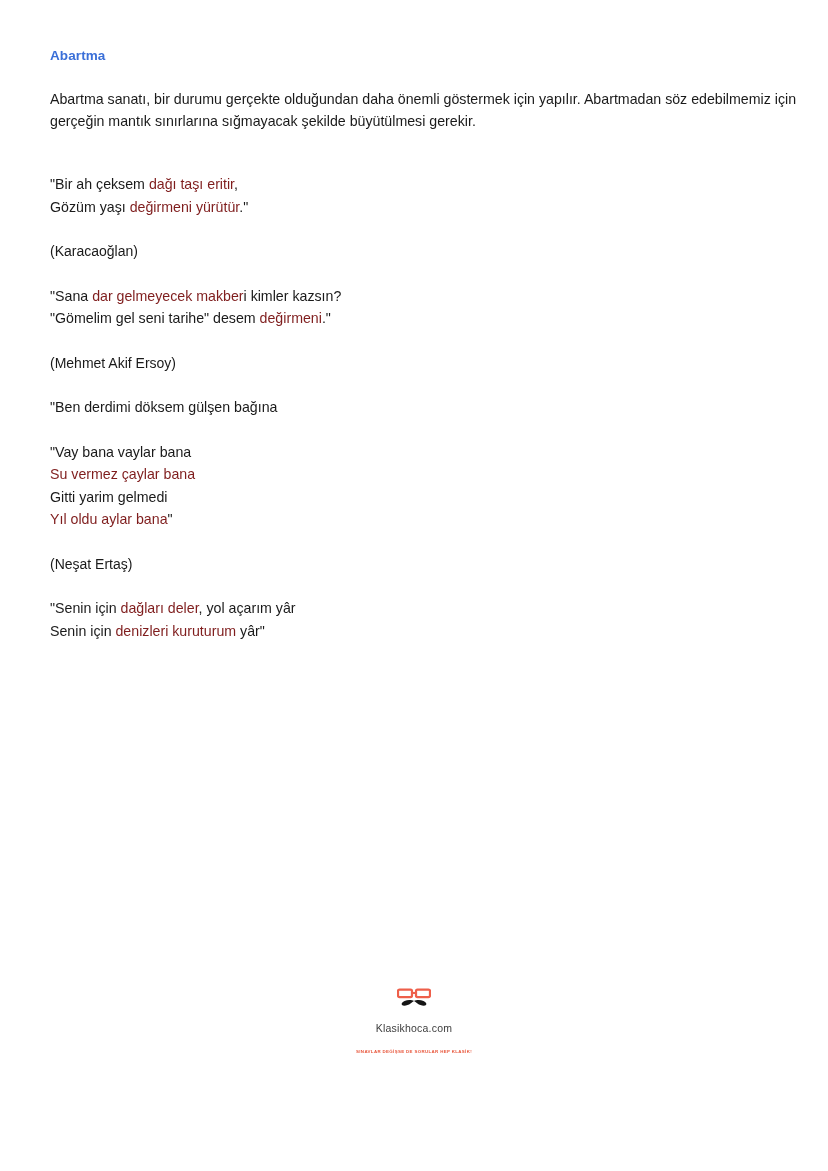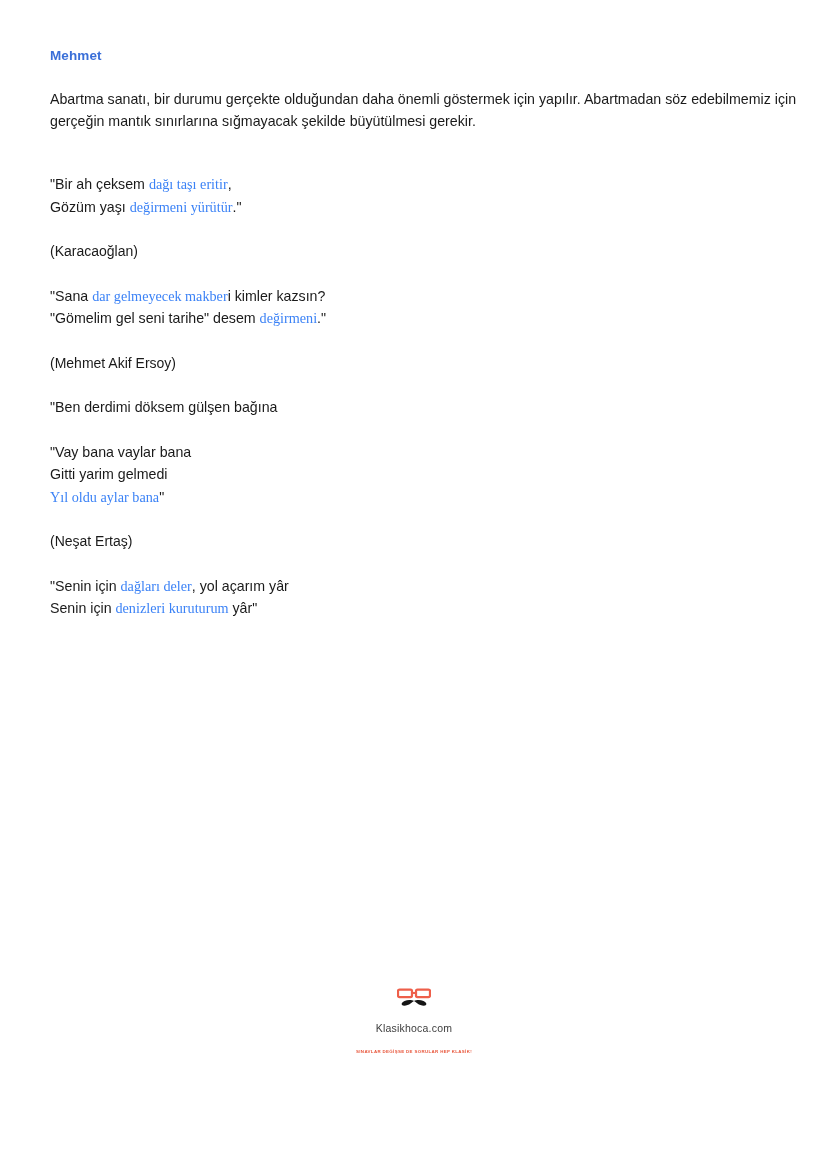--- a/index.html
+++ b/index.html
@@ -58,22 +58,21 @@
   }
 
   .attrib {
     font-size: 14px;
     line-height: 22.5px;
     color: #1a1a1a;
     margin: 0 0 22px 0;
   }
 
   .hl {
-    color: #3b82f6;
-    font-family: Liberation Serif, serif;
+    color: #7f1d1d;
   }
 
   .line {
     display: block;
     white-space: pre-wrap;
   }
 
   
   .footer {
     position: absolute;
@@ -108,40 +107,41 @@
     transform: scale(1);
   }
 </style>
 </head>
 <body>
 
 <div class="page">
 
   <div class="content">
 
-    <h1 class="heading">Mehmet</h1>
+    <h1 class="heading">Abartma</h1>
 
     <p class="intro">Abartma sanatı, bir durumu gerçekte olduğundan daha önemli göstermek için yapılır. Abartmadan söz edebilmemiz için gerçeğin mantık sınırlarına sığmayacak şekilde büyütülmesi gerekir.</p>
 
     <div id="blocks">
         <p class="stanza">
           <span class="line"><span>"Bir ah çeksem </span><span class="hl">dağı taşı eritir</span><span>,</span></span>
           <span class="line"><span>Gözüm yaşı </span><span class="hl">değirmeni yürütür</span><span>."</span></span>
         </p>
         <p class="attrib">(Karacaoğlan)</p>
         <p class="stanza">
           <span class="line"><span>"Sana </span><span class="hl">dar gelmeyecek makber</span><span>i kimler kazsın?</span></span>
           <span class="line"><span>"Gömelim gel seni tarihe" desem </span><span class="hl">değirmeni</span><span>."</span></span>
         </p>
         <p class="attrib">(Mehmet Akif Ersoy)</p>
         <p class="stanza">
           <span class="line"><span>"Ben derdimi döksem gülşen bağına</span></span>
         </p>
         <p class="stanza">
           <span class="line"><span>"Vay bana vaylar bana</span></span>
+          <span class="line"><span class="hl">Su vermez çaylar bana</span></span>
           <span class="line"><span>Gitti yarim gelmedi</span></span>
           <span class="line"><span class="hl">Yıl oldu aylar bana</span><span>"</span></span>
         </p>
         <p class="attrib">(Neşat Ertaş)</p>
         <p class="stanza">
           <span class="line"><span>"Senin için </span><span class="hl">dağları deler</span><span>, yol açarım yâr</span></span>
           <span class="line"><span>Senin için </span><span class="hl">denizleri kuruturum</span><span> yâr"</span></span>
         </p>
       </div>
 

